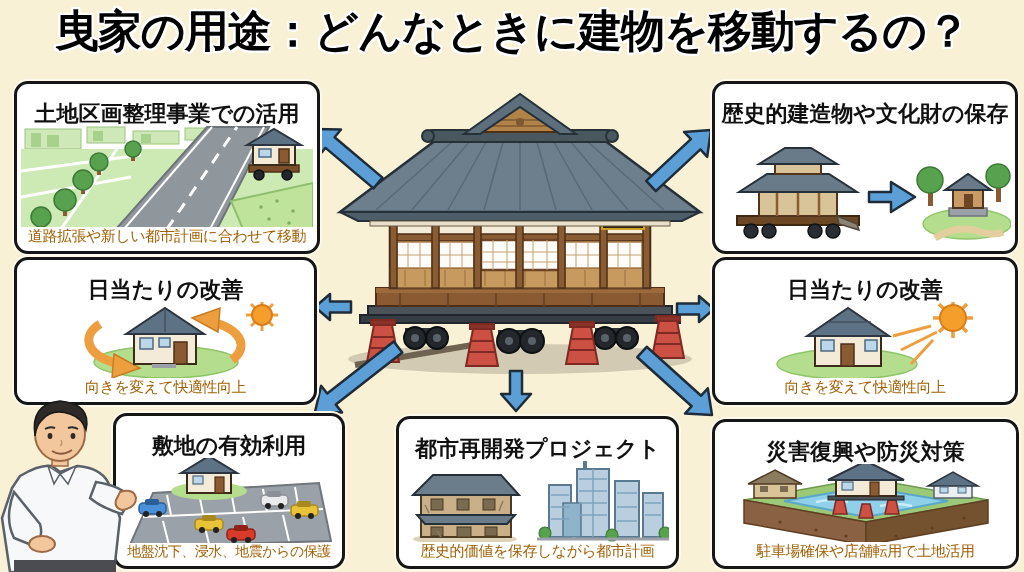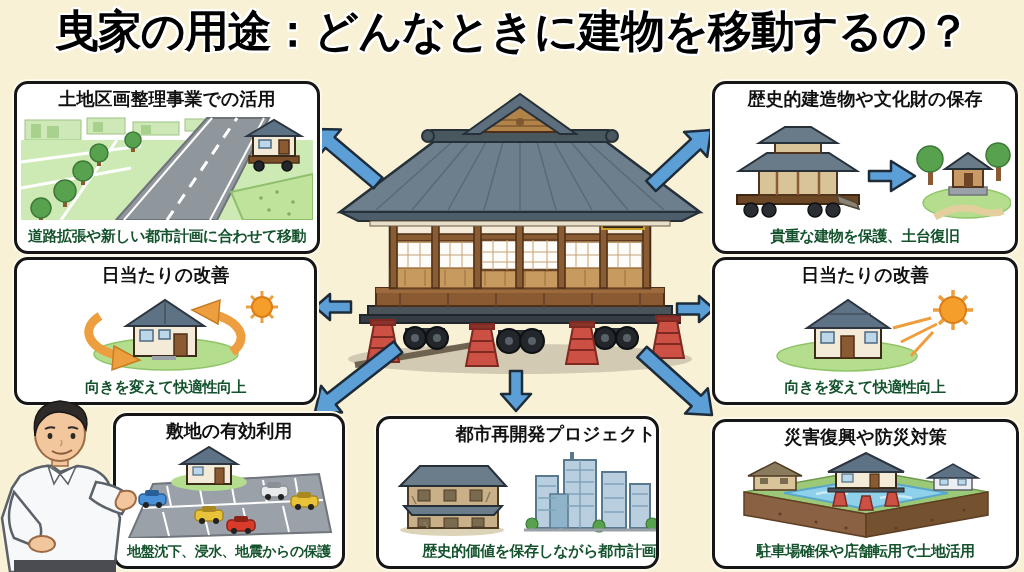--- a/index.html
+++ b/index.html
@@ -14,27 +14,27 @@
     font-size:44px;font-weight:900;color:#000000;letter-spacing:-1px;white-space:nowrap;
     text-shadow:2px 0 0 #fff,-2px 0 0 #fff,0 2px 0 #fff,0 -2px 0 #fff,
                 2px 2px 0 #fff,-2px -2px 0 #fff,2px -2px 0 #fff,-2px 2px 0 #fff;
   }
   .card{
     position:absolute;background:#ffffff;border:3px solid #161616;border-radius:14px;
     display:flex;flex-direction:column;overflow:hidden;z-index:10;
     box-shadow:0 0 0 2px #fdf9ea;
   }
   .card-title{
-    text-align:center;font-size:18px;font-weight:900;color:#111;
-    line-height:1.15;padding-top:5px;white-space:nowrap;
+    text-align:center;font-size:22px;font-weight:900;color:#111;
+    line-height:1.15;padding-top:17px;white-space:nowrap;
   }
   .card-art{flex:1;display:flex;align-items:center;justify-content:center;overflow:hidden;}
   .card-art svg{display:block;}
   .card-caption{
-    text-align:center;font-size:15px;font-weight:700;color:#14532d;
+    text-align:center;font-size:15px;font-weight:400;color:#a16207;
     padding-bottom:5px;white-space:nowrap;letter-spacing:-0.5px;
   }
   .caption-small{font-size:14px;}
   #arrow-layer{position:absolute;left:0;top:0;z-index:5;}
   #center-art{position:absolute;left:330px;top:82px;z-index:4;}
   #presenter{position:absolute;left:0px;top:396px;z-index:30;}
 </style>
 </head>
 <body>
 
@@ -343,21 +343,20 @@
               <rect x="277" y="48" width="5" height="18" fill="#8a5a33"></rect>
               <circle cx="279" cy="40" r="12" fill="#58a14e" stroke="#3c7a36" stroke-width="1.5"></circle>
             </g>
           <rect x="230" y="72" width="38" height="8" fill="#9aa1a8" stroke="#6d7378" stroke-width="1.5"></rect>
           <rect x="234" y="52" width="30" height="20" fill="#c99a66" stroke="#53341c" stroke-width="2"></rect>
           <rect x="245" y="58" width="9" height="14" fill="#6e4524"></rect>
           <polygon points="226,54 249,38 272,54" fill="#697a89" stroke="#263039" stroke-width="2"></polygon>
         </g>
       </svg>
     </div>
-    <div class="card-caption">貴重な建物を保護、土台復旧</div>
   </div>
 
   <div class="card" style="left:14px;top:257px;width:297px;height:142px;">
     <div class="card-title">日当たりの改善</div>
     <div class="card-art">
       <svg width="280" height="84" viewBox="0 0 280 84">
         <ellipse cx="140" cy="64" rx="72" ry="16" fill="#b5dd8e" stroke="#8fc468" stroke-width="1.5"></ellipse>
 
         <g>
           <path d="M 74,26 A 52,26 0 0 0 94,66" stroke="#ED9F40" stroke-width="9" fill="none"></path>
@@ -491,21 +490,21 @@
             <rect x="6" y="-4" width="14" height="6" rx="2" fill="#a8881f"></rect>
             <circle cx="7" cy="11" r="3" fill="#222"></circle>
               <circle cx="20" cy="11" r="3" fill="#222"></circle>
           </g>
         </g>
       </svg>
     </div>
     <div class="card-caption caption-small">地盤沈下、浸水、地震からの保護</div>
   </div>
 
-  <div class="card" style="left:376px;top:416px;width:277px;height:147px;align-items:flex-end;">
+  <div class="card" style="left:396px;top:416px;width:277px;height:147px;">
     <div class="card-title">都市再開発プロジェクト</div>
     <div class="card-art">
       <svg width="262" height="86" viewBox="0 0 262 86">
 
         <g>
           <ellipse cx="58" cy="80" rx="52" ry="6" fill="#ddd3b8"></ellipse>
           <rect x="14" y="34" width="90" height="44" fill="#C9B089" stroke="#4d3a22" stroke-width="2"></rect>
           <polygon points="6,36 26,16 94,16 112,36" fill="#6b7c8b" stroke="#263039" stroke-width="2"></polygon>
           <polygon points="10,56 108,56 100,65 18,65" fill="#6b7c8b" stroke="#263039" stroke-width="2"></polygon>
           <g fill="#7a6a50" stroke="#4d3a22" stroke-width="1">

